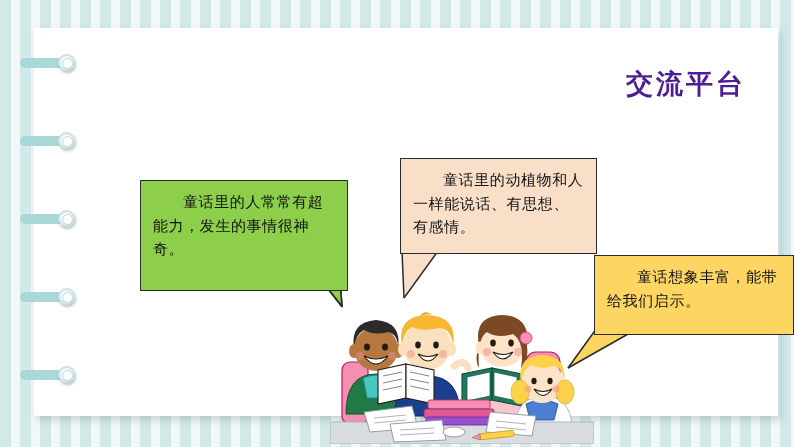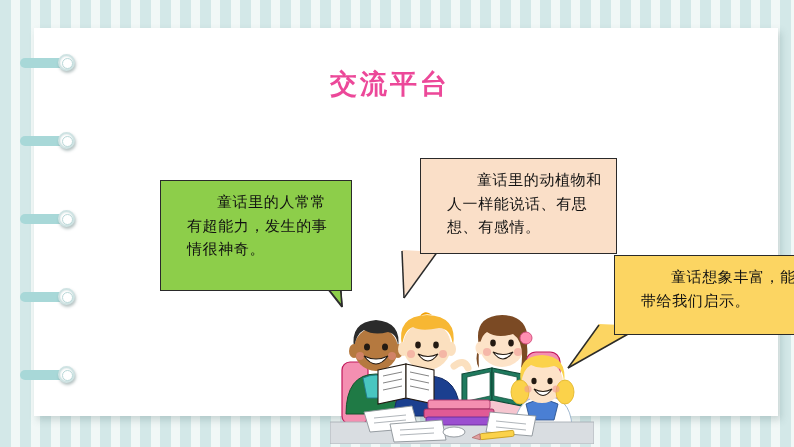--- a/index.html
+++ b/index.html
@@ -74,46 +74,45 @@
     background: #ffffff;
     border: 1px solid #b9d8d8;
   }
 
   
   #title {
     position: absolute;
     left: 0;
     top: 38px;
     width: 712px;
-    text-align: center;
-    color: #ec4899;
+    text-align: right;
+    color: #4c1d95;
     font-size: 27px;
     font-weight: bold;
     letter-spacing: 3px;
     font-family: "DejaVu Sans", "Liberation Sans", sans-serif;
   }
 
   
   .bubble {
     position: absolute;
     border: 1.5px solid #2a2a2a;
-    padding: 10px 12px 8px 26px;
+    padding: 10px 12px 8px 12px;
     font-size: 15px;
     line-height: 1.58;
     color: #111111;
     letter-spacing: 0.6px;
     font-family: "DejaVu Sans", "Liberation Sans", sans-serif;
-    margin-left: 20px;
   }
   .bubble p { text-indent: 2em; }
 
   #bubble-green {
     left: 106px;
     top: 152px;
-    width: 192px;
+    width: 208px;
     height: 111px;
     background: #8dce4a;
   }
   #bubble-pink {
     left: 366px;
     top: 130px;
     width: 197px;
     height: 96px;
     background: #fadfc8;
   }

